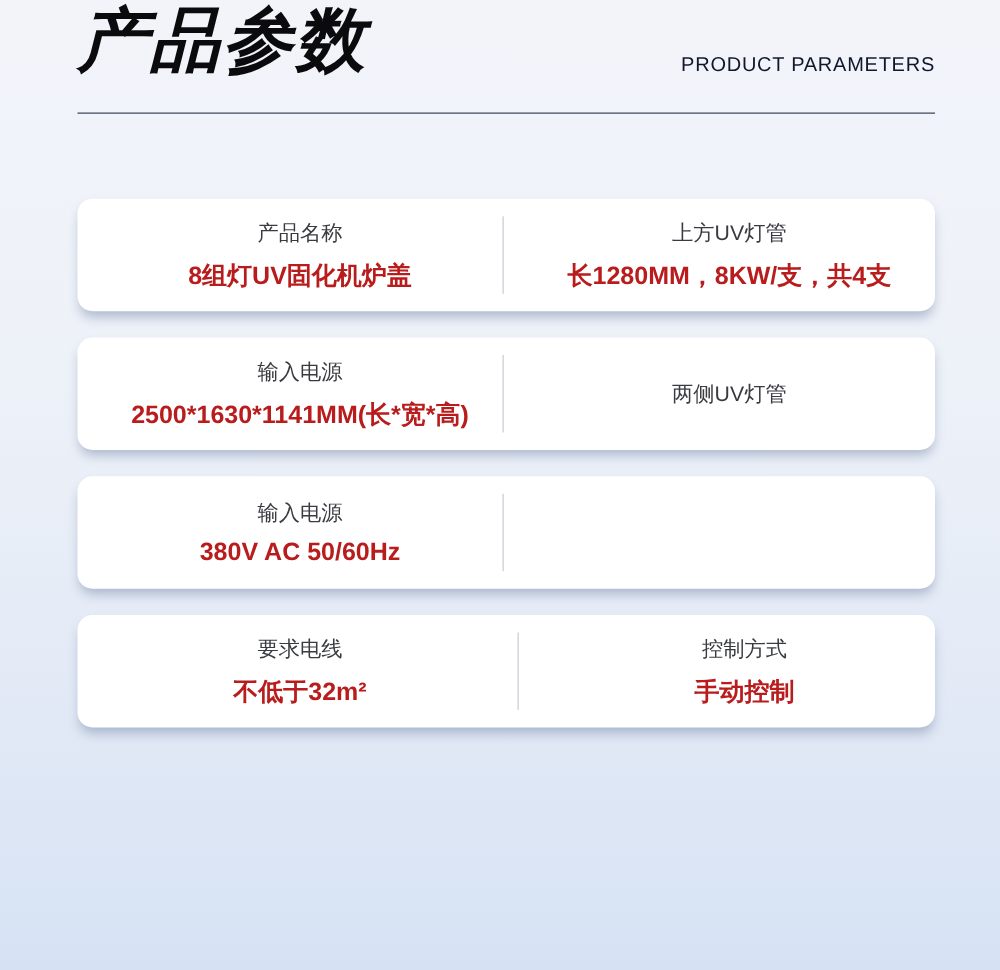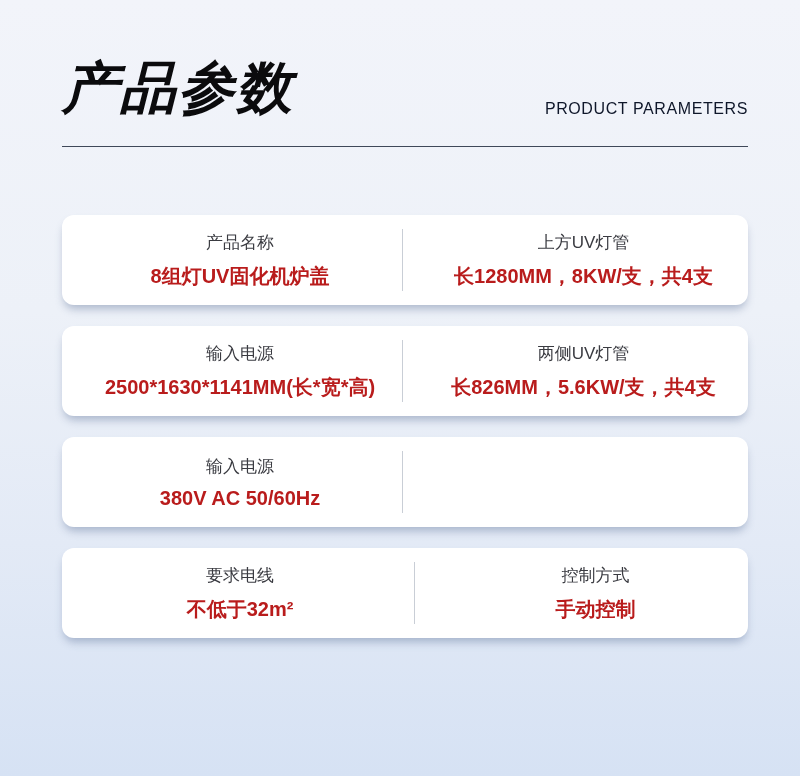--- a/index.html
+++ b/index.html
@@ -8,21 +8,20 @@
     height: 776px;
     font-family: "Liberation Sans", "DejaVu Sans", sans-serif;
     background: linear-gradient(180deg, #f2f4fa 0%, #edf1f8 40%, #e3eaf6 70%, #d6e2f4 100%);
     overflow: hidden;
   }
   .content {
     width: 686px;
     margin: 0 52px 0 62px;
   }
   .header {
-    padding-top: 56px;
     display: flex;
     justify-content: space-between;
     align-items: flex-end;
   }
   .page-title {
     margin: 0;
     font-size: 56px;
     line-height: 1.16;
     font-weight: 900;
     font-style: italic;
@@ -113,21 +112,20 @@
     </div>
 
     <div class="spec-row">
       <div class="spec-cell left">
         <div class="spec-label">输入电源</div>
         <div class="spec-value">2500*1630*1141MM(长*宽*高)</div>
       </div>
       <div class="cell-divider"></div>
       <div class="spec-cell right">
         <div class="spec-label">两侧UV灯管</div>
-        <div class="spec-value">长826MM，5.6KW/支，共4支</div>
       </div>
     </div>
 
 
     <div class="spec-row">
       <div class="spec-cell left">
         <div class="spec-label">输入电源</div>
         <div class="spec-value">380V AC 50/60Hz</div>
       </div>
       <div class="cell-divider"></div>

